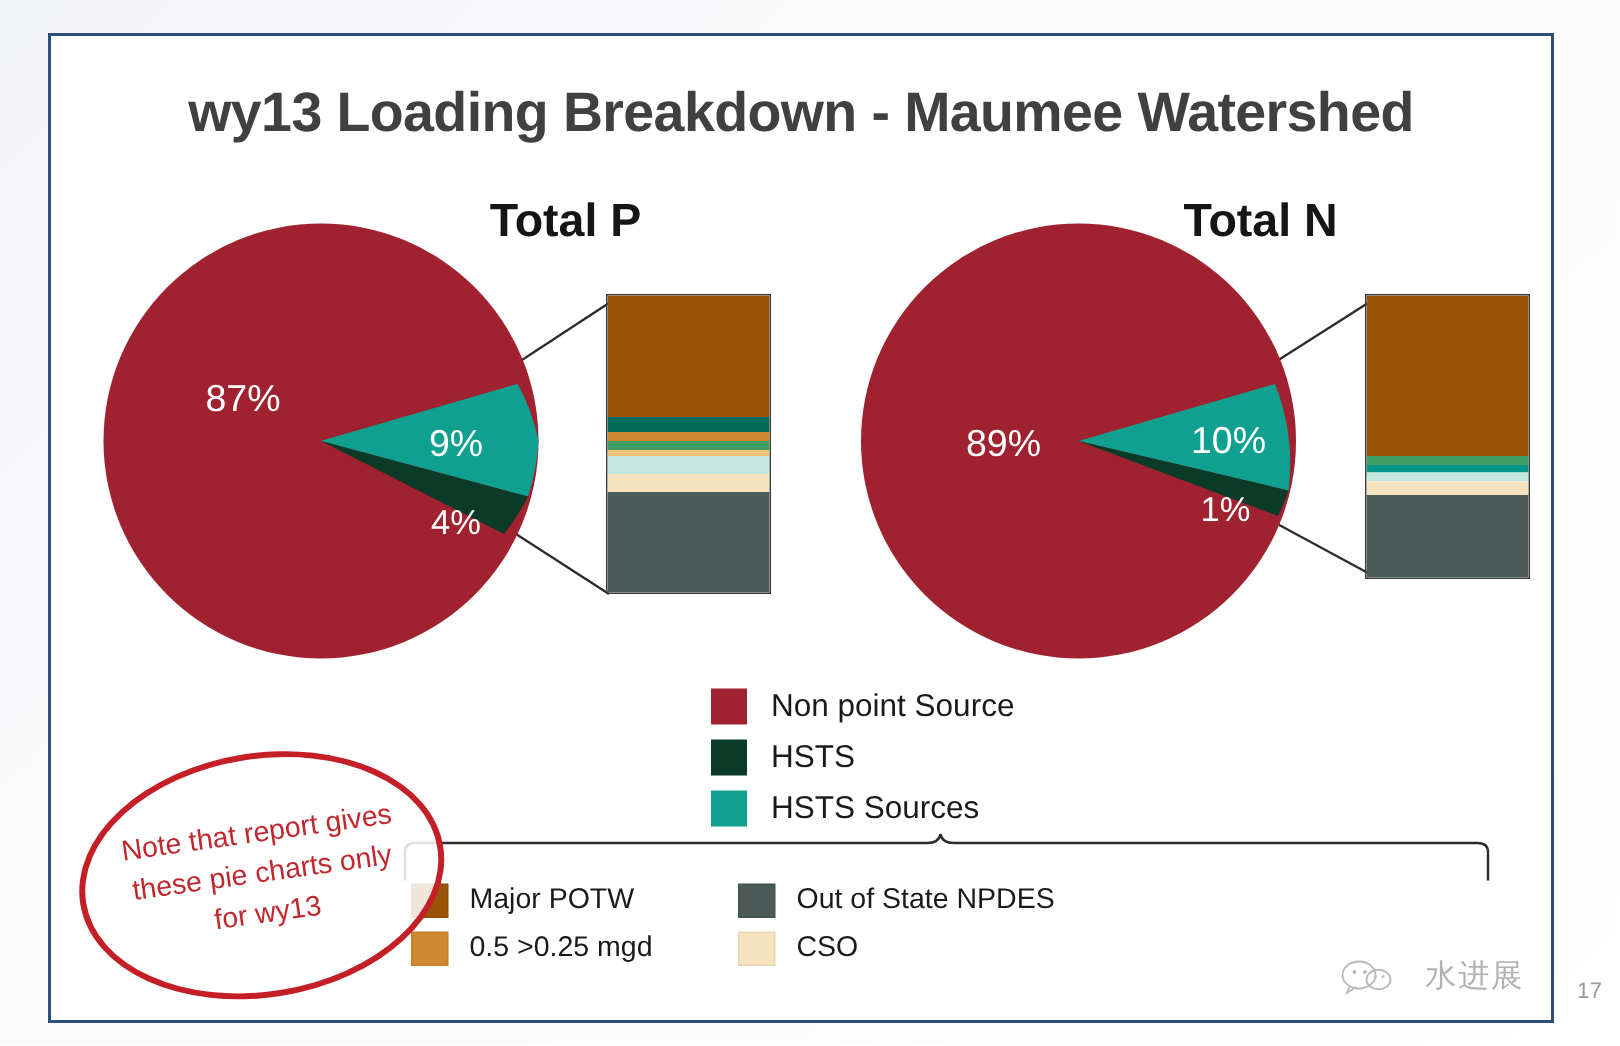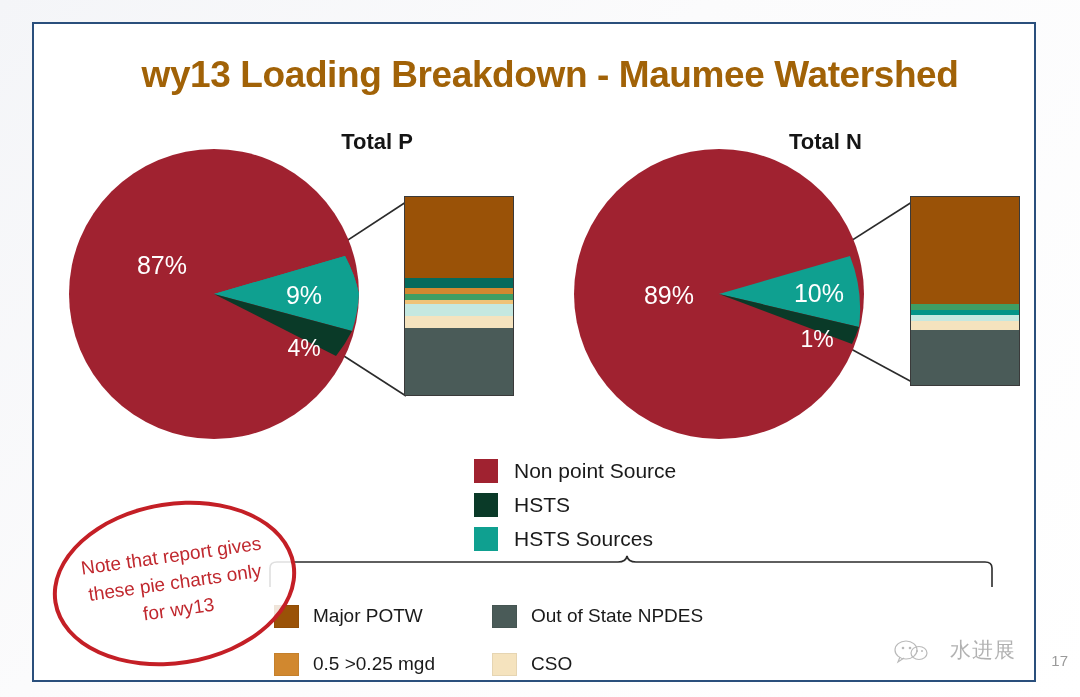--- a/index.html
+++ b/index.html
@@ -19,33 +19,33 @@
     position: absolute;
     left: 32px; top: 22px;
     width: 1004px; height: 660px;
     background: #ffffff;
     border: 2px solid #2a4f7c;
     overflow: hidden;
   }
   
   .title {
     position: absolute;
-    left: 16px; top: 30px;
+    left: 0; top: 30px;
     width: 100%;
     text-align: center;
     font-size: 37px;
     font-weight: bold;
-    color: #a16207;
+    color: #404040;
     letter-spacing: -0.4px;
     white-space: nowrap;
   }
   
   .pie-heading {
     position: absolute;
-    font-size: 22px;
+    font-size: 31px;
     font-weight: bold;
     color: #151515;
     white-space: nowrap;
   }
   #heading-p { left: 253px; top: 105px; width: 180px; text-align: center; }
   #heading-n { left: 755px; top: 105px; width: 180px; text-align: left; }
 
   
   .pie-wrap { position: absolute; }
   .pie-svg { display: block; overflow: visible; }
@@ -83,21 +83,21 @@
   #legend-bottom {
     position: absolute;
     left: 240px; top: 560px;
     width: 712px;
     display: flex;
   }
   .lcol { display: flex; flex-direction: column; }
   #lcol-0 { width: 218px; }
   #lcol-1 { width: 222px; }
   #lcol-2 { width: 250px; }
-  .brow { display: flex; align-items: center; height: 32px; margin-top: 16px; }
+  .brow { display: flex; align-items: center; height: 32px; }
   .bsw { width: 25px; height: 23px; margin-right: 14px; flex: none; border: 1px solid rgba(0,0,0,0.06); }
   .btxt { font-size: 19px; color: #1a1a1a; white-space: nowrap; }
 
   
   .brace { position: absolute; left: 232px; top: 530px; width: 730px; height: 34px; }
 
   
   #note {
     position: absolute;
     left: 18px; top: 478px;

